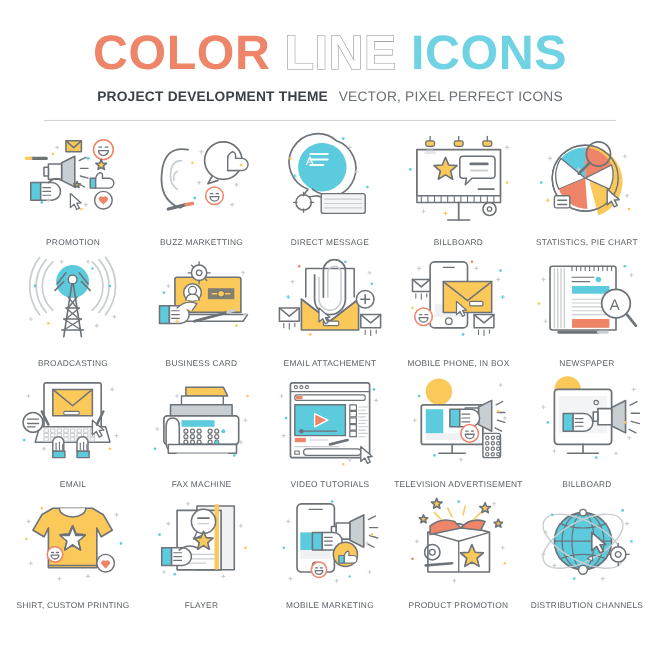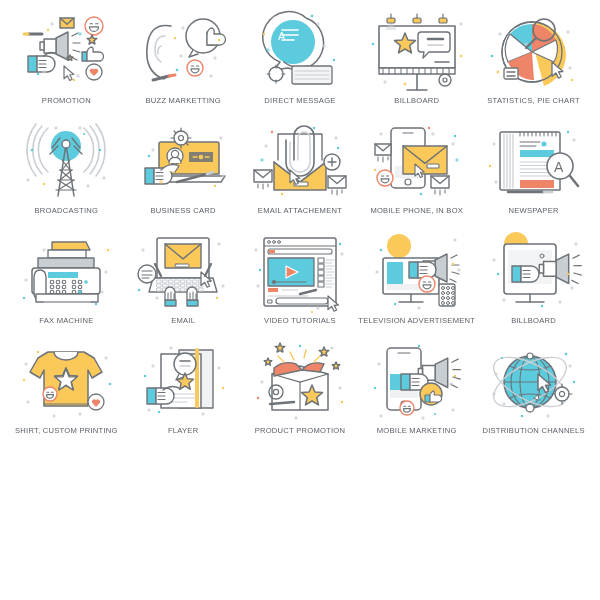--- a/index.html
+++ b/index.html
@@ -40,29 +40,41 @@
     display:grid;
     grid-template-columns:repeat(5,1fr);
     grid-template-rows:repeat(4,110px);
     padding:0 8px;
   }
   .cell{
     display:flex;flex-direction:column;align-items:center;justify-content:flex-start;
   }
   .art{width:104px;height:84px;display:block;}
   .caption{
-    margin-top:2px;font-size:7.6px;letter-spacing:.25px;color:#5a6067;
+    margin-top:12px;font-size:7.6px;letter-spacing:.25px;color:#5a6067;
     text-align:right;text-transform:uppercase;white-space:nowrap;
   }
 </style>
 </head>
 <body>
 
 <div class="poster">
 
+  <div class="header">
+    <div class="title">
+      <span class="w1">COLOR</span>
+      <span class="w2">LINE</span>
+      <span class="w3">ICONS</span>
+    </div>
+    <div class="subtitle">
+      <span class="b">PROJECT DEVELOPMENT THEME</span>
+      <span class="r">VECTOR, PIXEL PERFECT ICONS</span>
+    </div>
+    <div class="rule"></div>
+  </div>
 
   <div class="grid" id="icon-grid">
       <div class="cell">
         <div>
           <svg class="art" viewBox="0 0 104 84" xmlns="http://www.w3.org/2000/svg">
             <g fill="none" stroke="#6d7378" stroke-width="1.5" stroke-linejoin="round" stroke-linecap="round">
               <line x1="14" y1="24" x2="28" y2="24" stroke="#6d7378" stroke-width="3" stroke-linecap="round"></line>
               <line x1="10" y1="24" x2="14" y2="24" stroke="#fbc85a" stroke-width="3"></line>
               <g transform="translate(40,20) scale(1,1)">
                 <path d="M14 2 L14 30 L2 24 L2 8 Z" fill="#c9ced3" stroke="#6d7378" stroke-width="1.4"></path>
@@ -620,75 +632,20 @@
               <g stroke="#c9ced3" stroke-width="1">
                 <line x1="12.6" y1="62" x2="15.4" y2="62"></line>
                 <line x1="14" y1="60.6" x2="14" y2="63.4"></line>
               </g>
               <circle cx="86" cy="12" r="1.2" fill="#5ccbdd" stroke="none"></circle>
               <circle cx="8" cy="46" r="1.2" fill="#fbc85a" stroke="none"></circle>
             </g>
           </svg>
         </div>
         <div class="caption">NEWSPAPER</div>
-      </div>
-      <div class="cell">
-        <div>
-          <svg class="art" viewBox="0 0 104 84" xmlns="http://www.w3.org/2000/svg">
-            <g fill="none" stroke="#6d7378" stroke-width="1.5" stroke-linejoin="round" stroke-linecap="round">
-              <path d="M38 12 h34 l4 8 h-38 Z" fill="#fbc85a" stroke="#6d7378" stroke-width="1.4"></path>
-              <rect x="34" y="20" width="38" height="8" fill="#fff" stroke="#6d7378" stroke-width="1.3"></rect>
-              <rect x="24" y="28" width="56" height="10" fill="#c9ced3" stroke="#6d7378" stroke-width="1.4"></rect>
-              <rect x="18" y="38" width="68" height="26" rx="3" fill="#fff" stroke="#6d7378" stroke-width="1.5"></rect>
-              <rect x="34" y="42" width="30" height="6" fill="#5ccbdd" stroke="none"></rect>
-              <g fill="none" stroke="#6d7378" stroke-width="1.1">
-                <circle cx="38" cy="52" r="1.8"></circle>
-                <circle cx="44" cy="52" r="1.8"></circle>
-                <circle cx="50" cy="52" r="1.8"></circle>
-                <circle cx="38" cy="57" r="1.8"></circle>
-                <circle cx="44" cy="57" r="1.8"></circle>
-                <circle cx="50" cy="57" r="1.8"></circle>
-                <circle cx="38" cy="62" r="1.8"></circle>
-                <circle cx="44" cy="62" r="1.8"></circle>
-                <circle cx="50" cy="62" r="1.8"></circle>
-                <circle cx="60" cy="52" r="1.8"></circle>
-                <circle cx="66" cy="52" r="1.8"></circle>
-                <circle cx="60" cy="57" r="1.8"></circle>
-                <circle cx="66" cy="57" r="1.8"></circle>
-                <circle cx="60" cy="62" r="1.8"></circle>
-                <circle cx="66" cy="62" r="1.8"></circle>
-              </g>
-              <circle cx="72" cy="52" r="1.8" fill="#5ccbdd" stroke="none"></circle>
-              <circle cx="66" cy="62" r="1.8" fill="#5ccbdd" stroke="none"></circle>
-              <path d="M26 40 q-6 0 -6 8 v14 q0 8 6 8 q6 0 6 -8 v-14 q0 -8 -6 -8" fill="#fff" stroke="#6d7378" stroke-width="1.4"></path>
-              <rect x="22" y="64" width="62" height="8" fill="#fff" stroke="#6d7378" stroke-width="1.4"></rect>
-              <line x1="30" y1="72" x2="76" y2="72" stroke="#c9ced3" stroke-width="1.2"></line>
-              <g stroke="#c9ced3" stroke-width="1">
-                <line x1="10.6" y1="50" x2="13.4" y2="50"></line>
-                <line x1="12" y1="48.6" x2="12" y2="51.4"></line>
-              </g>
-              <g stroke="#c9ced3" stroke-width="1">
-                <line x1="90.6" y1="42" x2="93.4" y2="42"></line>
-                <line x1="92" y1="40.6" x2="92" y2="43.4"></line>
-              </g>
-              <g stroke="#c9ced3" stroke-width="1">
-                <line x1="86.6" y1="62" x2="89.4" y2="62"></line>
-                <line x1="88" y1="60.6" x2="88" y2="63.4"></line>
-              </g>
-              <g stroke="#c9ced3" stroke-width="1">
-                <line x1="28.6" y1="20" x2="31.4" y2="20"></line>
-                <line x1="30" y1="18.6" x2="30" y2="21.4"></line>
-              </g>
-              <circle cx="10" cy="68" r="1.2" fill="#5ccbdd" stroke="none"></circle>
-              <circle cx="94" cy="20" r="1.2" fill="#fbc85a" stroke="none"></circle>
-              <circle cx="82" cy="74" r="1.2" fill="#5ccbdd" stroke="none"></circle>
-            </g>
-          </svg>
-        </div>
-        <div class="caption">FAX MACHINE</div>
       </div>
       <div class="cell">
         <div>
           <svg class="art" viewBox="0 0 104 84" xmlns="http://www.w3.org/2000/svg">
             <g fill="none" stroke="#6d7378" stroke-width="1.5" stroke-linejoin="round" stroke-linecap="round">
               <path d="M28 8 h48 a2 2 0 0 1 2 2 v38 h-52 v-38 a2 2 0 0 1 2 -2" fill="#fff" stroke="#6d7378" stroke-width="1.5"></path>
               <g transform="translate(34,14)">
                 <rect x="0" y="0" width="36" height="24" fill="#fbc85a" stroke="#6d7378" stroke-width="1.4"></rect>
                 <path d="M0 0 L18 14.879999999999999 L36 0" fill="none" stroke="#6d7378" stroke-width="1.4"></path>
               </g>
@@ -769,20 +726,75 @@
               <circle cx="8" cy="60" r="1.2" fill="#5ccbdd" stroke="none"></circle>
             </g>
           </svg>
         </div>
         <div class="caption">EMAIL</div>
       </div>
       <div class="cell">
         <div>
           <svg class="art" viewBox="0 0 104 84" xmlns="http://www.w3.org/2000/svg">
             <g fill="none" stroke="#6d7378" stroke-width="1.5" stroke-linejoin="round" stroke-linecap="round">
+              <path d="M38 12 h34 l4 8 h-38 Z" fill="#fbc85a" stroke="#6d7378" stroke-width="1.4"></path>
+              <rect x="34" y="20" width="38" height="8" fill="#fff" stroke="#6d7378" stroke-width="1.3"></rect>
+              <rect x="24" y="28" width="56" height="10" fill="#c9ced3" stroke="#6d7378" stroke-width="1.4"></rect>
+              <rect x="18" y="38" width="68" height="26" rx="3" fill="#fff" stroke="#6d7378" stroke-width="1.5"></rect>
+              <rect x="34" y="42" width="30" height="6" fill="#5ccbdd" stroke="none"></rect>
+              <g fill="none" stroke="#6d7378" stroke-width="1.1">
+                <circle cx="38" cy="52" r="1.8"></circle>
+                <circle cx="44" cy="52" r="1.8"></circle>
+                <circle cx="50" cy="52" r="1.8"></circle>
+                <circle cx="38" cy="57" r="1.8"></circle>
+                <circle cx="44" cy="57" r="1.8"></circle>
+                <circle cx="50" cy="57" r="1.8"></circle>
+                <circle cx="38" cy="62" r="1.8"></circle>
+                <circle cx="44" cy="62" r="1.8"></circle>
+                <circle cx="50" cy="62" r="1.8"></circle>
+                <circle cx="60" cy="52" r="1.8"></circle>
+                <circle cx="66" cy="52" r="1.8"></circle>
+                <circle cx="60" cy="57" r="1.8"></circle>
+                <circle cx="66" cy="57" r="1.8"></circle>
+                <circle cx="60" cy="62" r="1.8"></circle>
+                <circle cx="66" cy="62" r="1.8"></circle>
+              </g>
+              <circle cx="72" cy="52" r="1.8" fill="#5ccbdd" stroke="none"></circle>
+              <circle cx="66" cy="62" r="1.8" fill="#5ccbdd" stroke="none"></circle>
+              <path d="M26 40 q-6 0 -6 8 v14 q0 8 6 8 q6 0 6 -8 v-14 q0 -8 -6 -8" fill="#fff" stroke="#6d7378" stroke-width="1.4"></path>
+              <rect x="22" y="64" width="62" height="8" fill="#fff" stroke="#6d7378" stroke-width="1.4"></rect>
+              <line x1="30" y1="72" x2="76" y2="72" stroke="#c9ced3" stroke-width="1.2"></line>
+              <g stroke="#c9ced3" stroke-width="1">
+                <line x1="10.6" y1="50" x2="13.4" y2="50"></line>
+                <line x1="12" y1="48.6" x2="12" y2="51.4"></line>
+              </g>
+              <g stroke="#c9ced3" stroke-width="1">
+                <line x1="90.6" y1="42" x2="93.4" y2="42"></line>
+                <line x1="92" y1="40.6" x2="92" y2="43.4"></line>
+              </g>
+              <g stroke="#c9ced3" stroke-width="1">
+                <line x1="86.6" y1="62" x2="89.4" y2="62"></line>
+                <line x1="88" y1="60.6" x2="88" y2="63.4"></line>
+              </g>
+              <g stroke="#c9ced3" stroke-width="1">
+                <line x1="28.6" y1="20" x2="31.4" y2="20"></line>
+                <line x1="30" y1="18.6" x2="30" y2="21.4"></line>
+              </g>
+              <circle cx="10" cy="68" r="1.2" fill="#5ccbdd" stroke="none"></circle>
+              <circle cx="94" cy="20" r="1.2" fill="#fbc85a" stroke="none"></circle>
+              <circle cx="82" cy="74" r="1.2" fill="#5ccbdd" stroke="none"></circle>
+            </g>
+          </svg>
+        </div>
+        <div class="caption">FAX MACHINE</div>
+      </div>
+      <div class="cell">
+        <div>
+          <svg class="art" viewBox="0 0 104 84" xmlns="http://www.w3.org/2000/svg">
+            <g fill="none" stroke="#6d7378" stroke-width="1.5" stroke-linejoin="round" stroke-linecap="round">
               <rect x="16" y="8" width="72" height="68" rx="2" fill="#fff" stroke="#6d7378" stroke-width="1.5"></rect>
               <line x1="16" y1="16" x2="88" y2="16" stroke="#6d7378" stroke-width="1.2"></line>
               <g fill="none" stroke="#6d7378" stroke-width="1">
                 <circle cx="21" cy="12" r="1.4"></circle>
                 <circle cx="26" cy="12" r="1.4"></circle>
                 <circle cx="31" cy="12" r="1.4"></circle>
               </g>
               <rect x="20" y="19" width="64" height="5" rx="2" fill="#fff" stroke="#6d7378" stroke-width="1.1"></rect>
               <rect x="21" y="20" width="6" height="3" fill="#ee8468" stroke="none"></rect>
               <rect x="20" y="28" width="46" height="28" fill="#5ccbdd" stroke="#6d7378" stroke-width="1.3"></rect>
@@ -1068,67 +1080,20 @@
               <circle cx="28" cy="72" r="1.2" fill="#5ccbdd" stroke="none"></circle>
             </g>
           </svg>
         </div>
         <div class="caption">FLAYER</div>
       </div>
       <div class="cell">
         <div>
           <svg class="art" viewBox="0 0 104 84" xmlns="http://www.w3.org/2000/svg">
             <g fill="none" stroke="#6d7378" stroke-width="1.5" stroke-linejoin="round" stroke-linecap="round">
-              <path d="M24 34 L52 26 L80 34 L80 70 L24 70 Z" fill="#fff" stroke="#6d7378" stroke-width="1.5"></path>
-              <path d="M24 34 L52 42 L80 34" fill="none" stroke="#6d7378" stroke-width="1.3"></path>
-              <line x1="52" y1="42" x2="52" y2="70" stroke="#6d7378" stroke-width="1.2"></line>
-              <path d="M26 28 q10 -8 22 -4 l6 6 l-28 6 Z" fill="#ee8468" stroke="#6d7378" stroke-width="1.4"></path>
-              <path d="M54 30 q8 -10 22 -6 l-4 8 Z" fill="#ee8468" stroke="#6d7378" stroke-width="1.4"></path>
-              <polygon points="64.0,45.0 66.9,52.0 74.5,52.6 68.7,57.5 70.5,64.9 64.0,61.0 57.5,64.9 59.3,57.5 53.5,52.6 61.1,52.0" fill="#fbc85a"></polygon>
-              <g stroke="#fbc85a" stroke-width="1.4">
-                <line x1="42" y1="12" x2="46" y2="20"></line>
-                <line x1="58" y1="10" x2="56" y2="18"></line>
-                <line x1="72" y1="16" x2="66" y2="22"></line>
-                <line x1="30" y1="16" x2="36" y2="22"></line>
-              </g>
-              <polygon points="32.0,3.0 33.3,6.2 36.8,6.5 34.1,8.7 34.9,12.0 32.0,10.3 29.1,12.0 29.9,8.7 27.2,6.5 30.7,6.2" fill="#fbc85a"></polygon>
-              <polygon points="76.0,7.0 77.3,10.2 80.8,10.5 78.1,12.7 78.9,16.0 76.0,14.3 73.1,16.0 73.9,12.7 71.2,10.5 74.7,10.2" fill="#fbc85a"></polygon>
-              <polygon points="88.0,22.0 89.1,24.5 91.8,24.8 89.7,26.6 90.4,29.2 88.0,27.8 85.6,29.2 86.3,26.6 84.2,24.8 86.9,24.5" fill="#fbc85a"></polygon>
-              <polygon points="20.0,18.0 21.1,20.5 23.8,20.8 21.7,22.6 22.4,25.2 20.0,23.8 17.6,25.2 18.3,22.6 16.2,20.8 18.9,20.5" fill="#fbc85a"></polygon>
-              <circle cx="28" cy="52" r="7" fill="none" stroke="#6d7378" stroke-width="1.4"></circle>
-              <circle cx="28" cy="52" r="2.6" fill="none" stroke="#6d7378" stroke-width="1.2"></circle>
-              <line x1="22" y1="64" x2="46" y2="62" stroke="#6d7378" stroke-width="2.4" stroke-linecap="round"></line>
-              <g stroke="#c9ced3" stroke-width="1">
-                <line x1="12.6" y1="42" x2="15.4" y2="42"></line>
-                <line x1="14" y1="40.6" x2="14" y2="43.4"></line>
-              </g>
-              <g stroke="#c9ced3" stroke-width="1">
-                <line x1="90.6" y1="48" x2="93.4" y2="48"></line>
-                <line x1="92" y1="46.6" x2="92" y2="49.4"></line>
-              </g>
-              <g stroke="#c9ced3" stroke-width="1">
-                <line x1="46.6" y1="78" x2="49.4" y2="78"></line>
-                <line x1="48" y1="76.6" x2="48" y2="79.4"></line>
-              </g>
-              <g stroke="#c9ced3" stroke-width="1">
-                <line x1="82.6" y1="8" x2="85.4" y2="8"></line>
-                <line x1="84" y1="6.6" x2="84" y2="9.4"></line>
-              </g>
-              <circle cx="10" cy="58" r="1.2" fill="#ee8468" stroke="none"></circle>
-              <circle cx="94" cy="62" r="1.2" fill="#fbc85a" stroke="none"></circle>
-              <circle cx="52" cy="6" r="1.2" fill="#5ccbdd" stroke="none"></circle>
-            </g>
-          </svg>
-        </div>
-        <div class="caption">PRODUCT PROMOTION</div>
-      </div>
-      <div class="cell">
-        <div>
-          <svg class="art" viewBox="0 0 104 84" xmlns="http://www.w3.org/2000/svg">
-            <g fill="none" stroke="#6d7378" stroke-width="1.5" stroke-linejoin="round" stroke-linecap="round">
               <rect x="22" y="8" width="34" height="62" rx="4" fill="#fff" stroke="#6d7378" stroke-width="1.5"></rect>
               <line x1="33" y1="13" x2="45" y2="13" stroke="#6d7378" stroke-width="1.2"></line>
               <circle cx="39" cy="64" r="3" fill="none" stroke="#6d7378" stroke-width="1.2"></circle>
               <rect x="25" y="34" width="16" height="16" fill="#5ccbdd" stroke="none"></rect>
               <rect x="25" y="50" width="28" height="8" fill="#f0f1f2" stroke="none"></rect>
               <g transform="translate(68,16) scale(1.05,1.05)">
                 <path d="M14 2 L14 30 L2 24 L2 8 Z" fill="#c9ced3" stroke="#6d7378" stroke-width="1.4"></path>
                 <rect x="-10" y="9" width="12" height="14" fill="#fff" stroke="#6d7378" stroke-width="1.4"></rect>
                 <rect x="-14" y="12" width="4" height="8" fill="#fff" stroke="#6d7378" stroke-width="1.4"></rect>
                 <g stroke="#6d7378" stroke-width="1.2">
@@ -1180,20 +1145,67 @@
               <circle cx="70" cy="74" r="1.1" fill="#5ccbdd" stroke="none"></circle>
             </g>
           </svg>
         </div>
         <div class="caption">MOBILE MARKETING</div>
       </div>
       <div class="cell">
         <div>
           <svg class="art" viewBox="0 0 104 84" xmlns="http://www.w3.org/2000/svg">
             <g fill="none" stroke="#6d7378" stroke-width="1.5" stroke-linejoin="round" stroke-linecap="round">
+              <path d="M24 34 L52 26 L80 34 L80 70 L24 70 Z" fill="#fff" stroke="#6d7378" stroke-width="1.5"></path>
+              <path d="M24 34 L52 42 L80 34" fill="none" stroke="#6d7378" stroke-width="1.3"></path>
+              <line x1="52" y1="42" x2="52" y2="70" stroke="#6d7378" stroke-width="1.2"></line>
+              <path d="M26 28 q10 -8 22 -4 l6 6 l-28 6 Z" fill="#ee8468" stroke="#6d7378" stroke-width="1.4"></path>
+              <path d="M54 30 q8 -10 22 -6 l-4 8 Z" fill="#ee8468" stroke="#6d7378" stroke-width="1.4"></path>
+              <polygon points="64.0,45.0 66.9,52.0 74.5,52.6 68.7,57.5 70.5,64.9 64.0,61.0 57.5,64.9 59.3,57.5 53.5,52.6 61.1,52.0" fill="#fbc85a"></polygon>
+              <g stroke="#fbc85a" stroke-width="1.4">
+                <line x1="42" y1="12" x2="46" y2="20"></line>
+                <line x1="58" y1="10" x2="56" y2="18"></line>
+                <line x1="72" y1="16" x2="66" y2="22"></line>
+                <line x1="30" y1="16" x2="36" y2="22"></line>
+              </g>
+              <polygon points="32.0,3.0 33.3,6.2 36.8,6.5 34.1,8.7 34.9,12.0 32.0,10.3 29.1,12.0 29.9,8.7 27.2,6.5 30.7,6.2" fill="#fbc85a"></polygon>
+              <polygon points="76.0,7.0 77.3,10.2 80.8,10.5 78.1,12.7 78.9,16.0 76.0,14.3 73.1,16.0 73.9,12.7 71.2,10.5 74.7,10.2" fill="#fbc85a"></polygon>
+              <polygon points="88.0,22.0 89.1,24.5 91.8,24.8 89.7,26.6 90.4,29.2 88.0,27.8 85.6,29.2 86.3,26.6 84.2,24.8 86.9,24.5" fill="#fbc85a"></polygon>
+              <polygon points="20.0,18.0 21.1,20.5 23.8,20.8 21.7,22.6 22.4,25.2 20.0,23.8 17.6,25.2 18.3,22.6 16.2,20.8 18.9,20.5" fill="#fbc85a"></polygon>
+              <circle cx="28" cy="52" r="7" fill="none" stroke="#6d7378" stroke-width="1.4"></circle>
+              <circle cx="28" cy="52" r="2.6" fill="none" stroke="#6d7378" stroke-width="1.2"></circle>
+              <line x1="22" y1="64" x2="46" y2="62" stroke="#6d7378" stroke-width="2.4" stroke-linecap="round"></line>
+              <g stroke="#c9ced3" stroke-width="1">
+                <line x1="12.6" y1="42" x2="15.4" y2="42"></line>
+                <line x1="14" y1="40.6" x2="14" y2="43.4"></line>
+              </g>
+              <g stroke="#c9ced3" stroke-width="1">
+                <line x1="90.6" y1="48" x2="93.4" y2="48"></line>
+                <line x1="92" y1="46.6" x2="92" y2="49.4"></line>
+              </g>
+              <g stroke="#c9ced3" stroke-width="1">
+                <line x1="46.6" y1="78" x2="49.4" y2="78"></line>
+                <line x1="48" y1="76.6" x2="48" y2="79.4"></line>
+              </g>
+              <g stroke="#c9ced3" stroke-width="1">
+                <line x1="82.6" y1="8" x2="85.4" y2="8"></line>
+                <line x1="84" y1="6.6" x2="84" y2="9.4"></line>
+              </g>
+              <circle cx="10" cy="58" r="1.2" fill="#ee8468" stroke="none"></circle>
+              <circle cx="94" cy="62" r="1.2" fill="#fbc85a" stroke="none"></circle>
+              <circle cx="52" cy="6" r="1.2" fill="#5ccbdd" stroke="none"></circle>
+            </g>
+          </svg>
+        </div>
+        <div class="caption">PRODUCT PROMOTION</div>
+      </div>
+      <div class="cell">
+        <div>
+          <svg class="art" viewBox="0 0 104 84" xmlns="http://www.w3.org/2000/svg">
+            <g fill="none" stroke="#6d7378" stroke-width="1.5" stroke-linejoin="round" stroke-linecap="round">
               <circle cx="48" cy="42" r="26" fill="#5ccbdd" stroke="#6d7378" stroke-width="1.5"></circle>
               <g fill="none" stroke="#6d7378" stroke-width="1.1">
                 <ellipse cx="48" cy="42" rx="10" ry="26"></ellipse>
                 <ellipse cx="48" cy="42" rx="19" ry="26"></ellipse>
                 <line x1="22" y1="42" x2="74" y2="42"></line>
                 <path d="M27 26 q21 8 42 0"></path>
                 <path d="M27 58 q21 -8 42 0"></path>
               </g>
               <g fill="none" stroke="#c9ced3" stroke-width="1.3">
                 <ellipse cx="48" cy="42" rx="40" ry="18" transform="rotate(-28 48 42)"></ellipse>

